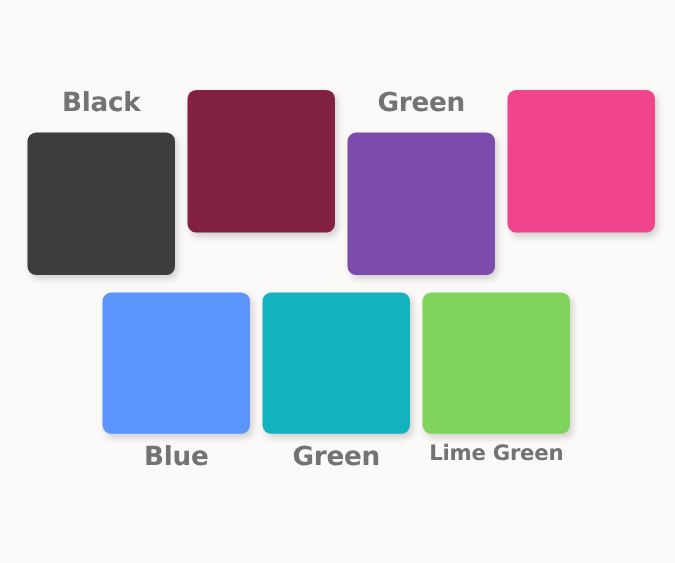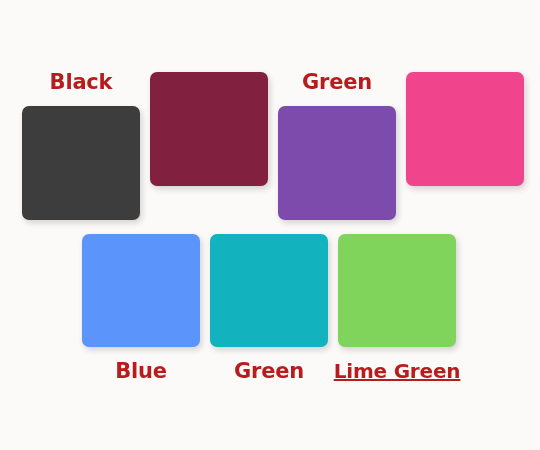--- a/index.html
+++ b/index.html
@@ -61,39 +61,38 @@
     flex: none;
   }
 
   .row-bottom .chip {
     height: 113px;
   }
 
   .chip-label {
     font-size: 21px;
     font-weight: bold;
-    color: #b91c1c;
+    color: #737373;
     letter-spacing: -0.2px;
     white-space: nowrap;
     line-height: 1;
     text-align: center;
   }
 
   .labels-above .chip-label {
     margin-bottom: 13px;
   }
 
   .labels-below .chip-label {
-    margin-top: 14px;
+    margin-top: 8px;
   }
 
   
   .chip-label.size-small {
-    font-size: 20px;
-    text-decoration: underline;
+    font-size: 17px;
   }
 </style>
 </head>
 <body style="background-color: rgb(251, 250, 248);">
 
 <div id="palette">
 
   <div class="row row-top">
 
     <div class="swatch-cell labels-above">

